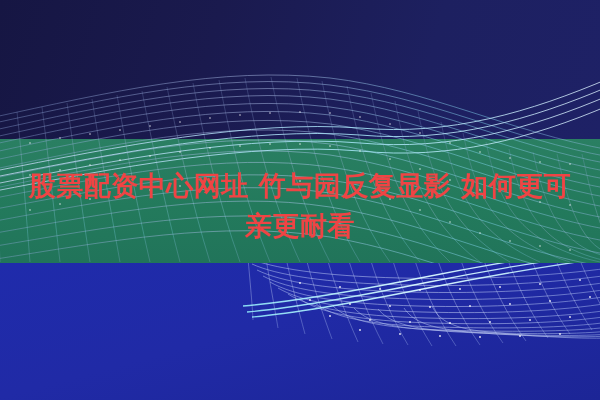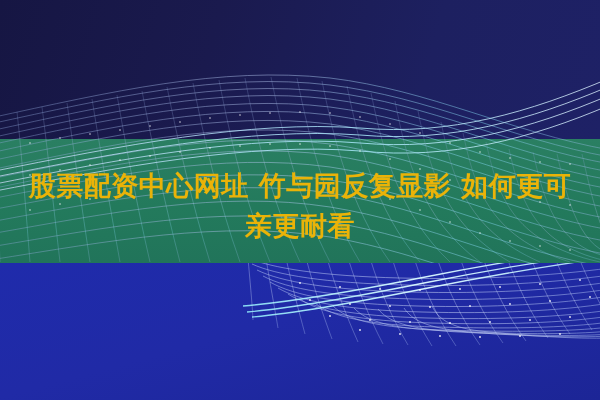--- a/index.html
+++ b/index.html
@@ -50,21 +50,21 @@
   #mesh-lower { z-index: 3; }
 
   
   #headline {
     position: absolute;
     z-index: 10;
     left: 22px;
     top: 166px;
     width: 556px;
     text-align: center;
-    color: #eab308;
+    color: #ef4444;
     font-size: 27px;
     font-weight: bold;
     line-height: 40px;
     letter-spacing: 0.5px;
     white-space: pre-wrap;
   }
 </style>
 </head>
 <body>
 

